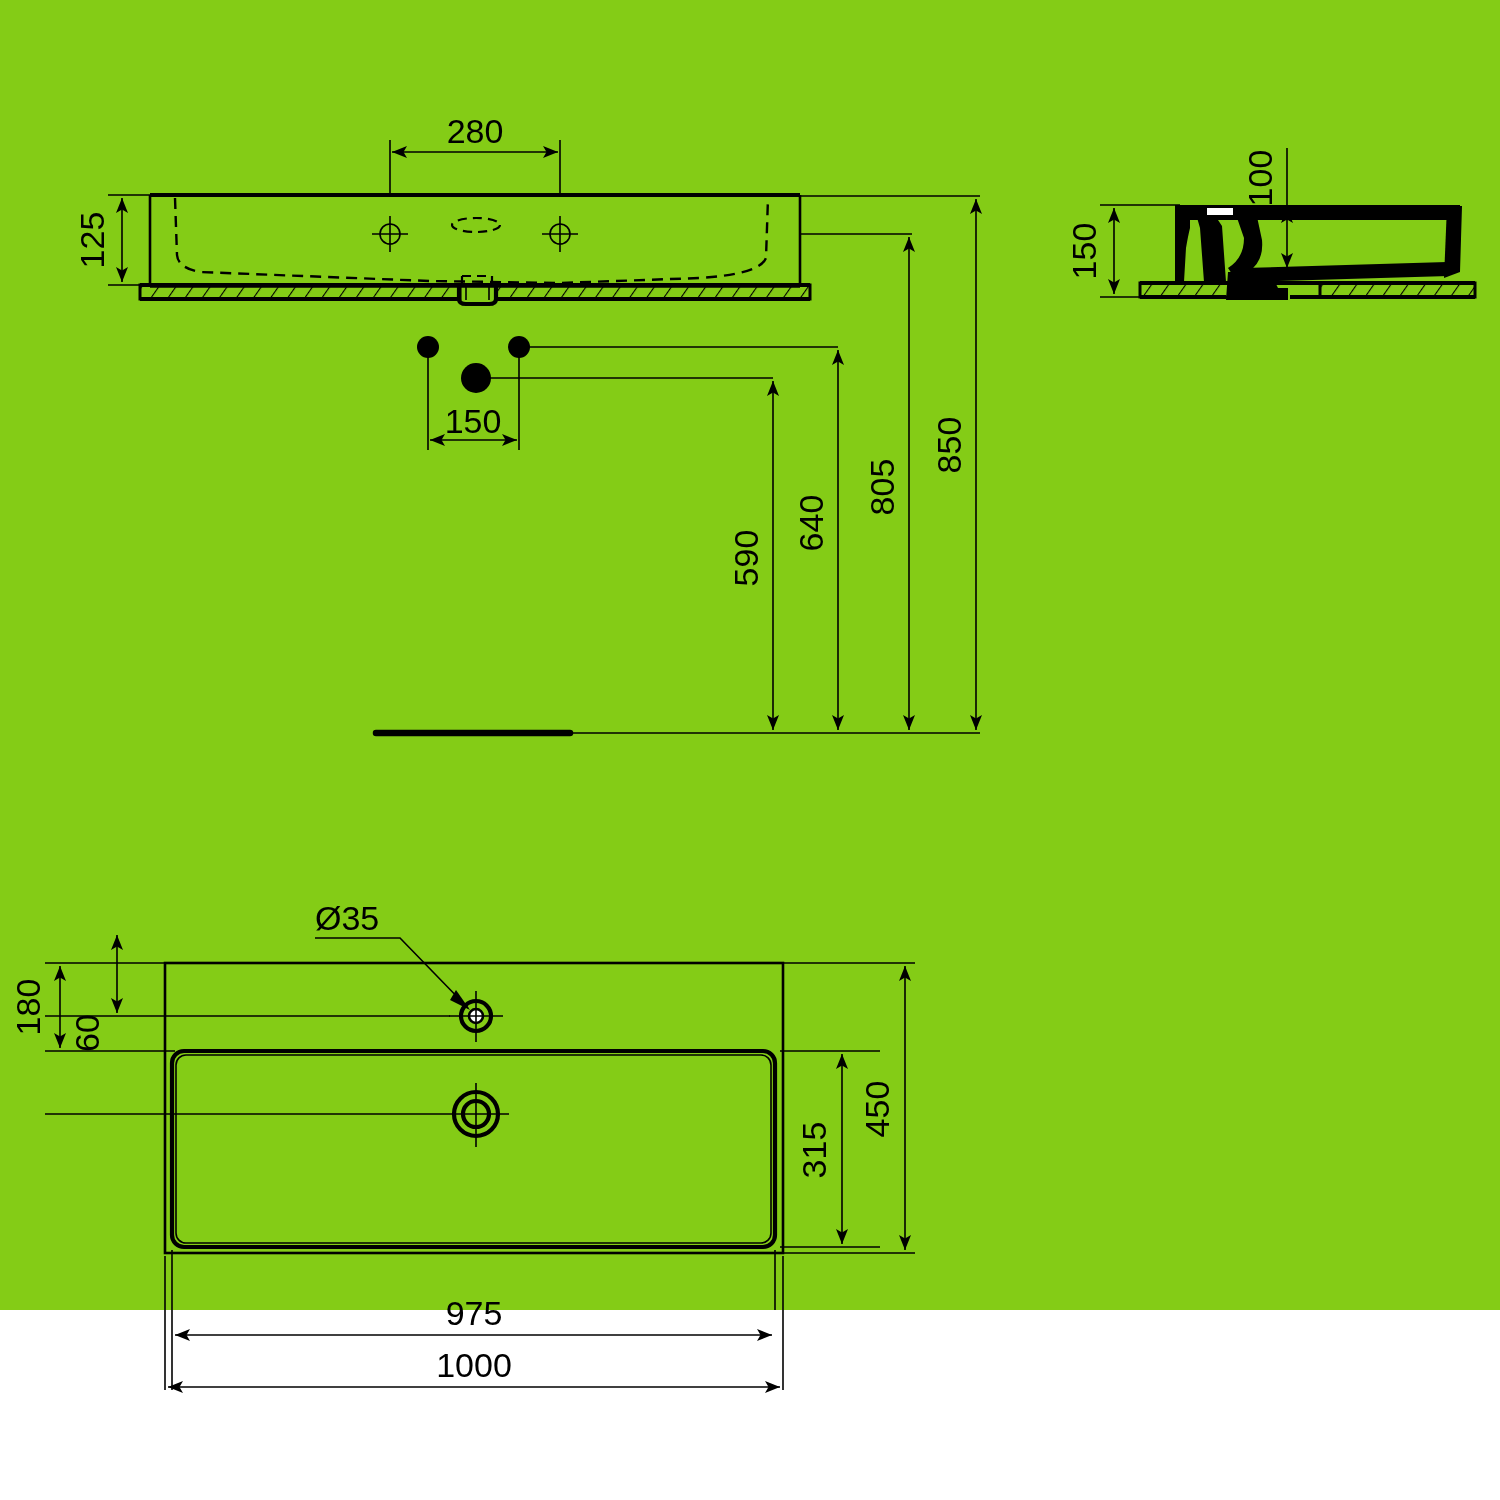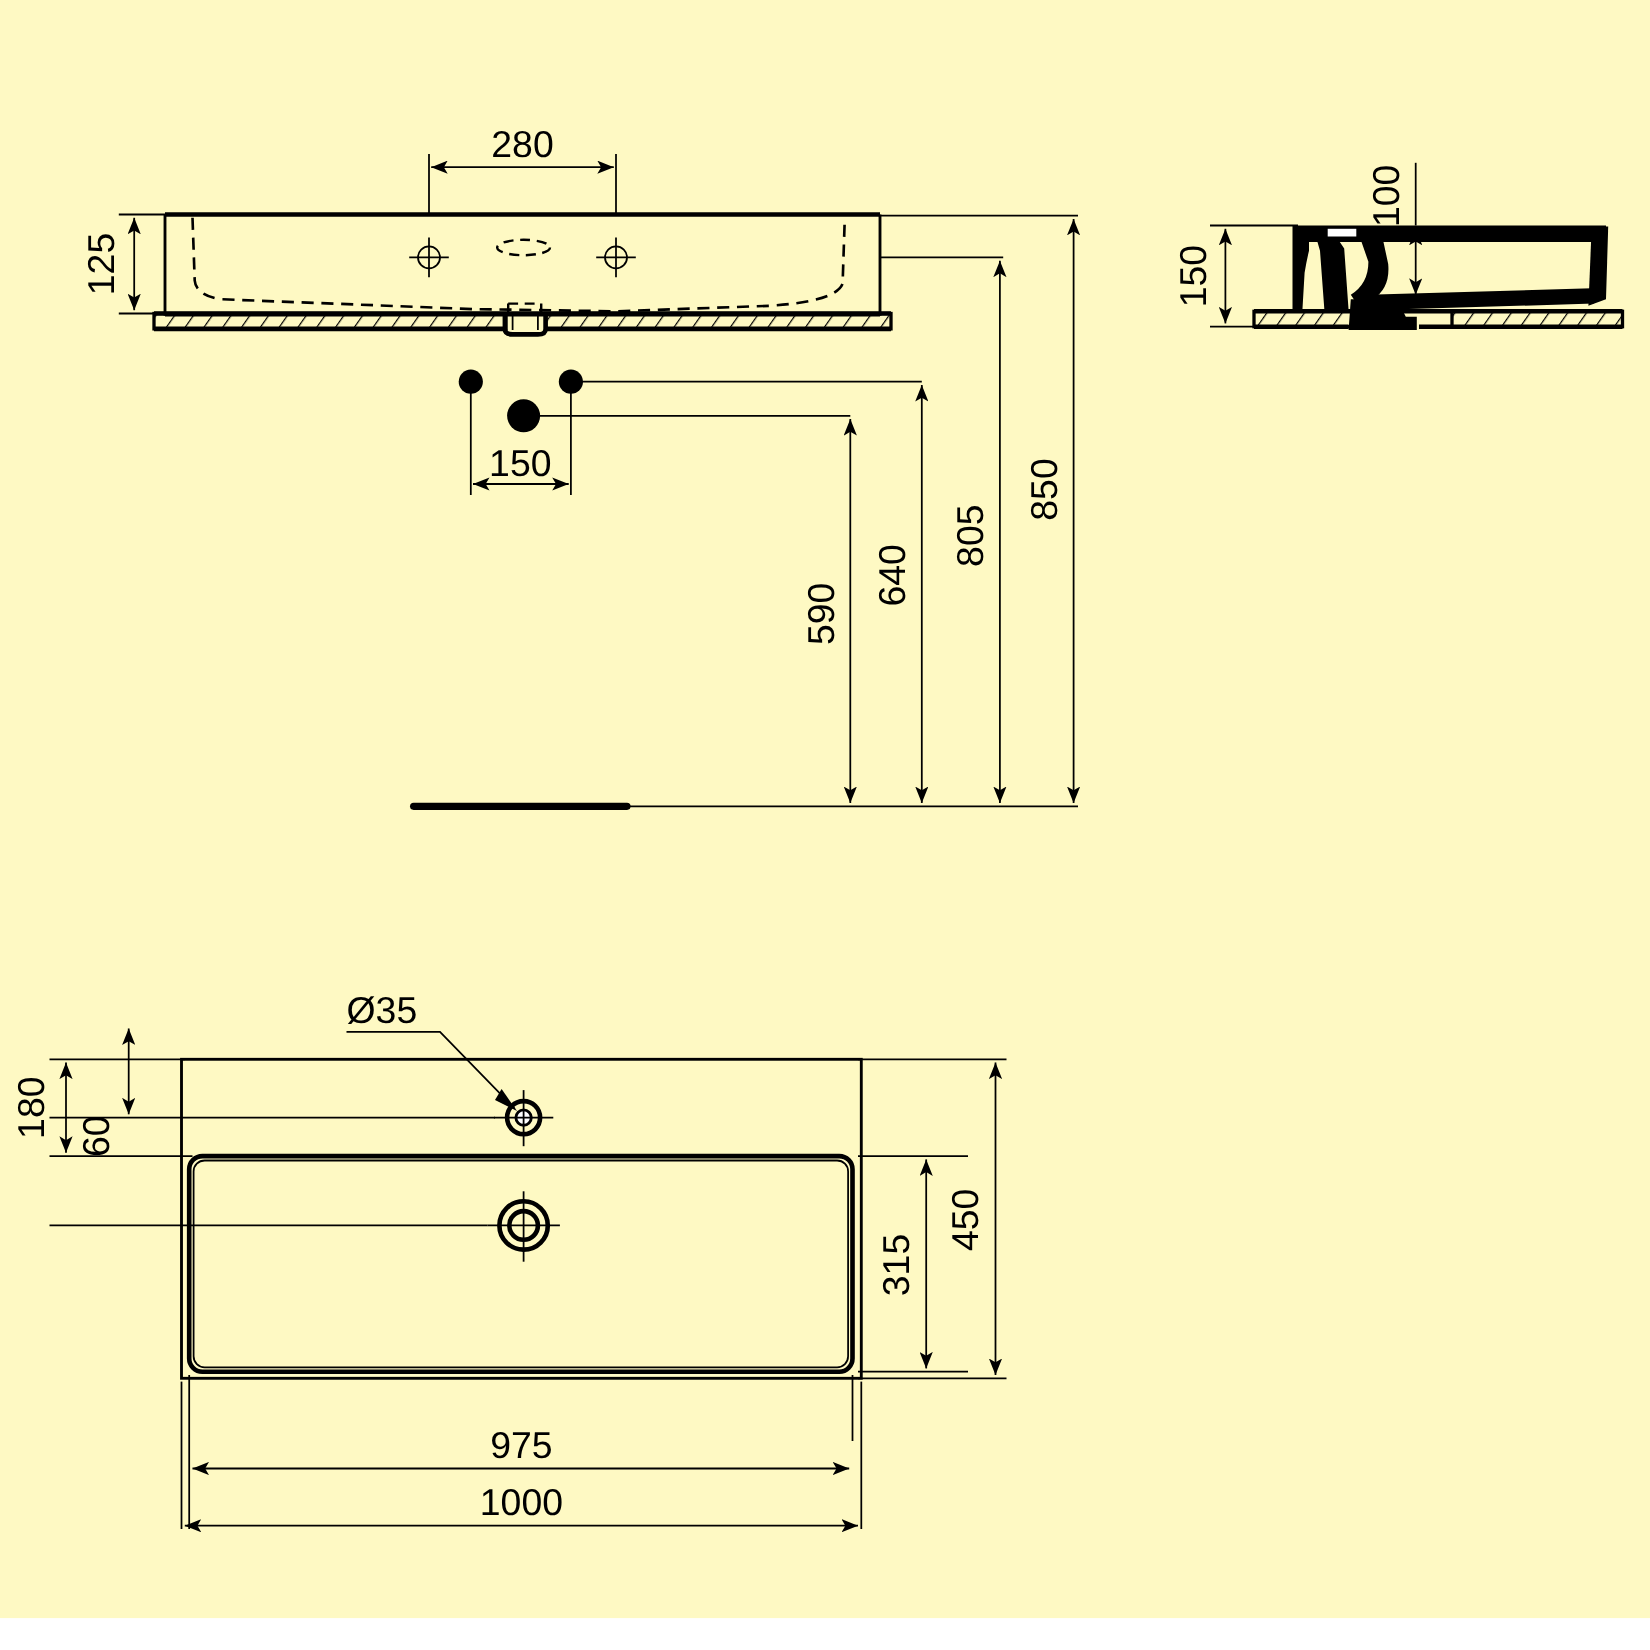--- a/index.html
+++ b/index.html
@@ -10,22 +10,22 @@
   }
   body {
     width: 1500px;
     height: 1500px;
     font-family: "Liberation Sans", sans-serif;
     overflow: hidden;
   }
   #sheet {
     position: relative;
     width: 1500px;
-    height: 1471px;
-    background: #fef9c3;
+    height: 1310px;
+    background: #84cc16;
   }
   svg.drawing {
     position: absolute;
     left: 0;
     top: 0;
     width: 1500px;
     height: 1500px;
     display: block;
   }
   .dimtext {

